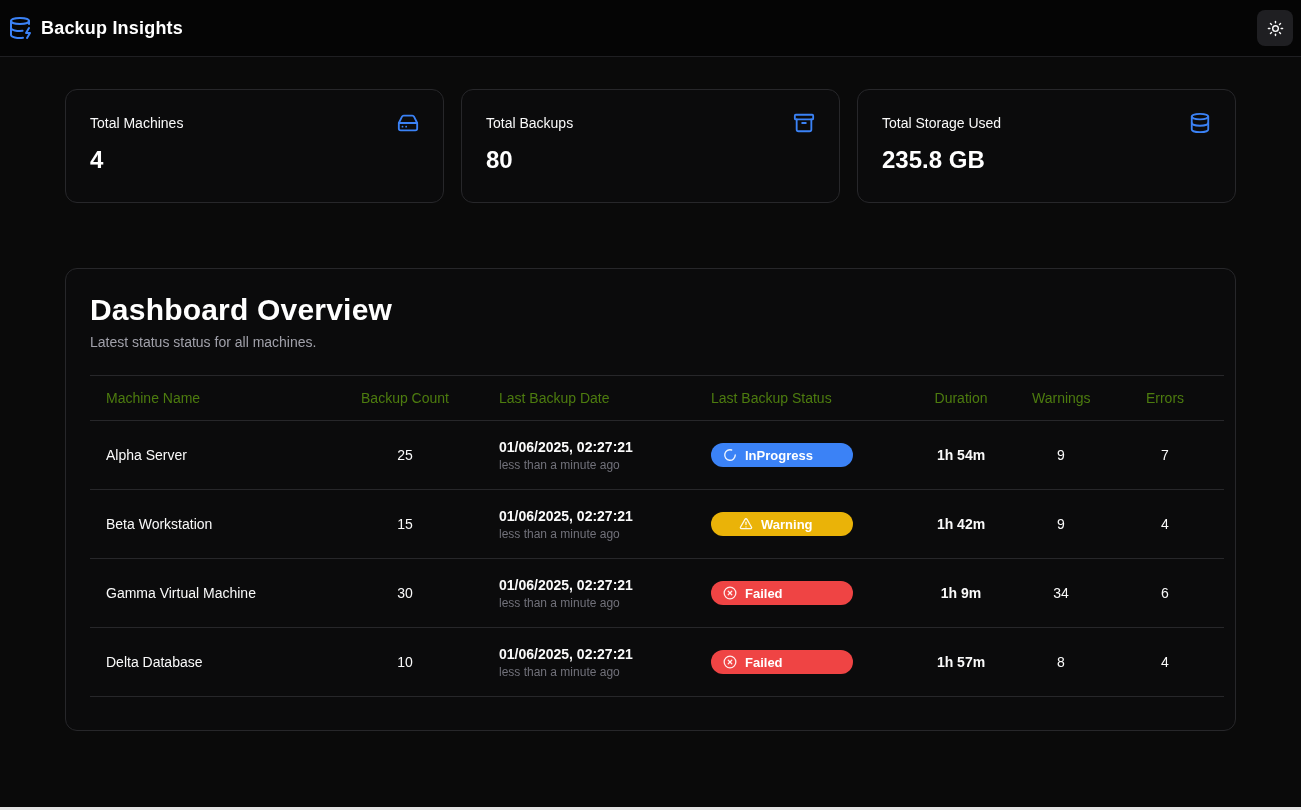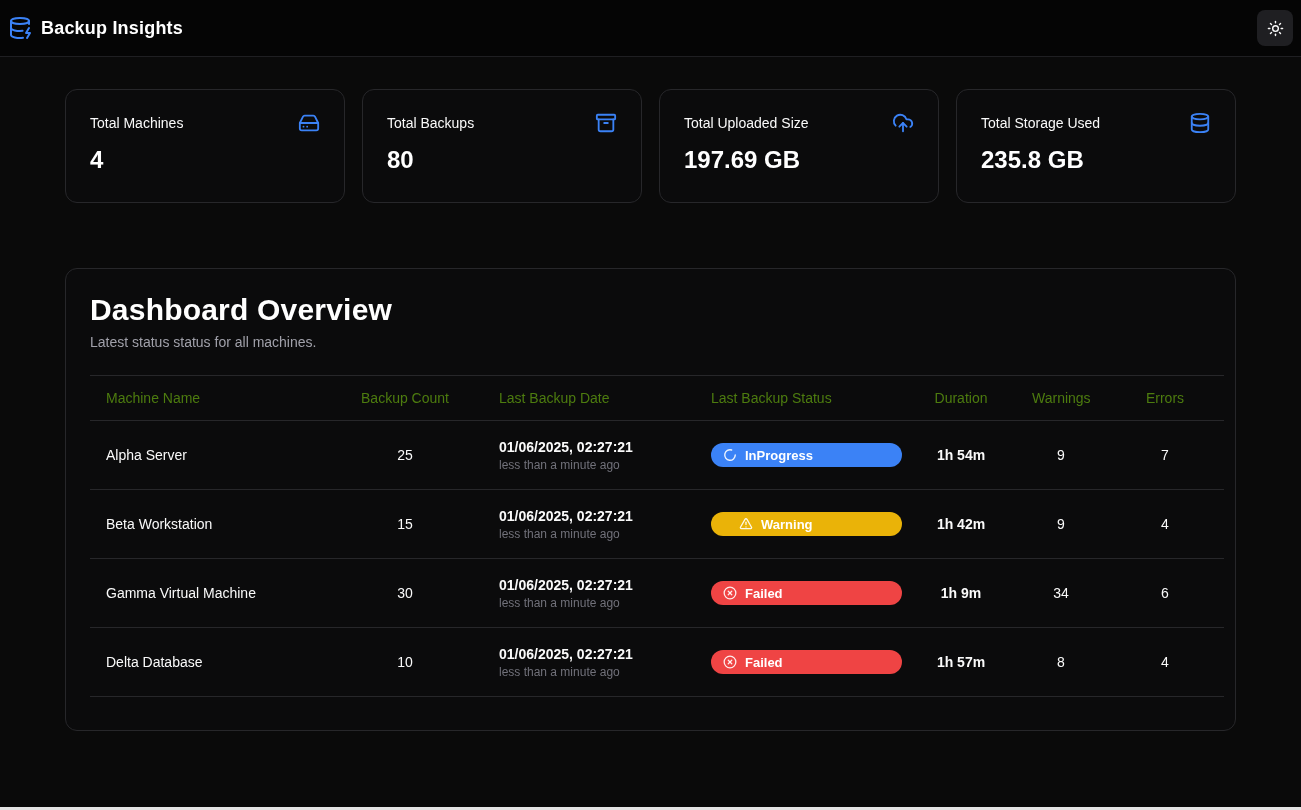--- a/index.html
+++ b/index.html
@@ -101,21 +101,21 @@
   th.c, td.c { text-align: center; }
   .date-main { font-weight: 600; color: #fafafa; font-size: 14px; }
   .date-rel { margin-top: 3px; font-size: 12px; color: #71717a; font-weight: 400; }
   .duration { font-weight: 700; }
 
   
   .pill {
     display: inline-flex;
     align-items: center;
     gap: 8px;
-    width: 191px;
+    width: 142px;
     height: 24px;
     border-radius: 999px;
     padding: 0 12px;
     color: #ffffff;
     font-size: 13px;
     font-weight: 700;
   }
   .pill.inprogress { background: var(--status-inprogress, #3b82f6); }
   .pill.warning    { background: var(--status-warning, #eab308); padding-left: 28px; }
   .pill.failed     { background: var(--status-failed, #ef4444); }
@@ -189,33 +189,20 @@
         <svg viewBox="0 0 24 24" fill="none" stroke="currentColor" stroke-width="2" stroke-linecap="round" stroke-linejoin="round">
           <rect width="20" height="5" x="2" y="3" rx="1"></rect>
           <path d="M4 8v11a2 2 0 0 0 2 2h12a2 2 0 0 0 2-2V8"></path>
           <path d="M10 12h4"></path>
         </svg>
       </span>
     </div>
     <div class="stat-value">80</div>
   </div>
 
-  <div class="stat-card">
-    <div class="stat-top">
-      <span class="stat-label">Total Uploaded Size</span>
-      <span class="stat-icon">
-        <svg viewBox="0 0 24 24" fill="none" stroke="currentColor" stroke-width="2" stroke-linecap="round" stroke-linejoin="round">
-          <path d="M4 14.899A7 7 0 1 1 15.71 8h1.79a4.5 4.5 0 0 1 2.5 8.242"></path>
-          <path d="M12 12v9"></path>
-          <path d="m16 16-4-4-4 4"></path>
-        </svg>
-      </span>
-    </div>
-    <div class="stat-value">197.69 GB</div>
-  </div>
 
   <div class="stat-card">
     <div class="stat-top">
       <span class="stat-label">Total Storage Used</span>
       <span class="stat-icon">
         <svg viewBox="0 0 24 24" fill="none" stroke="currentColor" stroke-width="2" stroke-linecap="round" stroke-linejoin="round">
           <ellipse cx="12" cy="5" rx="9" ry="3"></ellipse>
           <path d="M3 5V19A9 3 0 0 0 21 19V5"></path>
           <path d="M3 12A9 3 0 0 0 21 12"></path>
         </svg>

